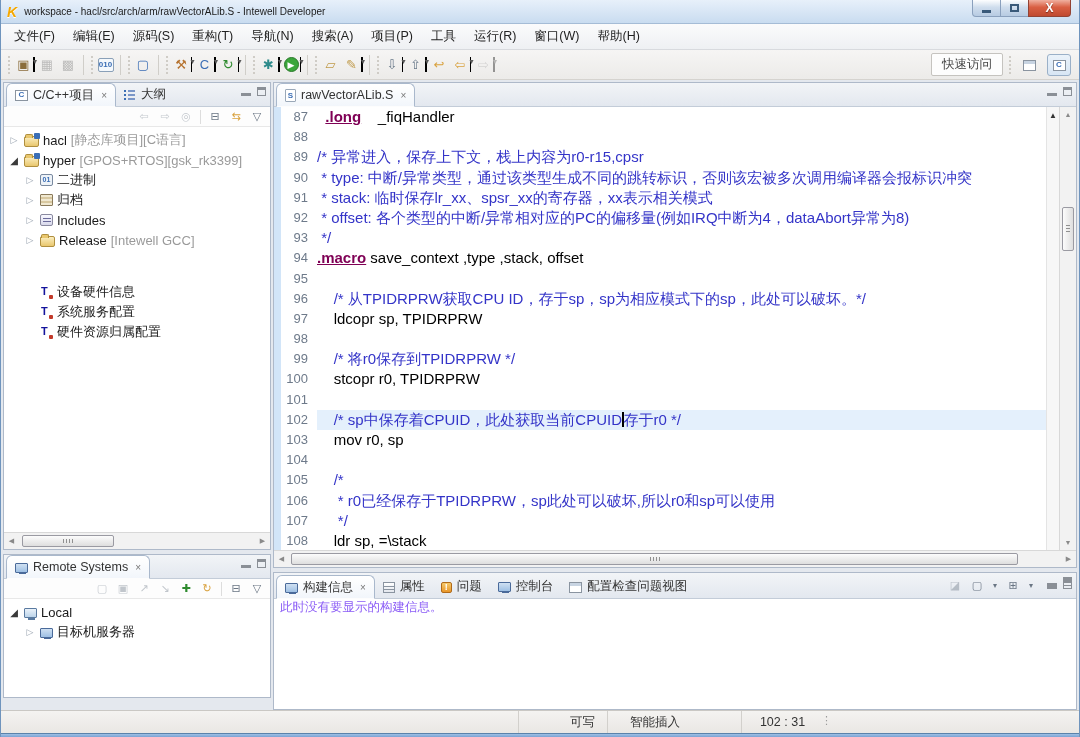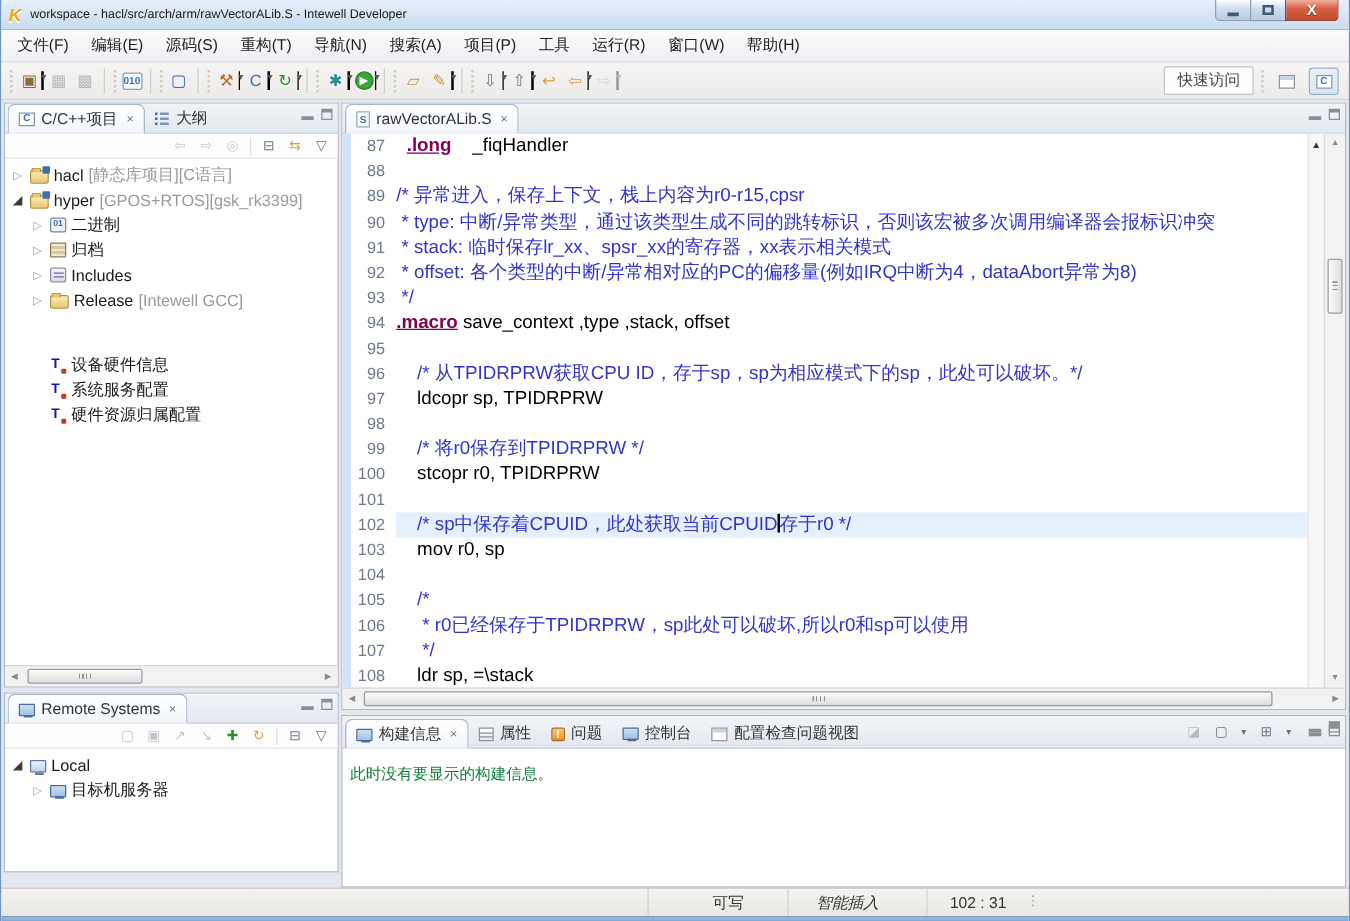--- a/index.html
+++ b/index.html
@@ -110,21 +110,21 @@
   .sarrow{position:absolute;left:0;right:0;height:15px;display:flex;align-items:center;justify-content:center;font-size:8px;color:#8a8a8a;}
   .sarrow.up{top:0;} .sarrow.down{bottom:0;}
   .vthumb{position:absolute;left:2px;right:2px;top:100px;height:44px;background:linear-gradient(90deg,#fcfcfc,#dedede);border:1px solid #9a9aa2;border-radius:2px;}
   .vthumb::after{content:"";position:absolute;left:3px;right:3px;top:50%;margin-top:-4px;height:8px;background:repeating-linear-gradient(#909090 0 1px,transparent 1px 3px);}
   .hscroll{position:absolute;left:0;right:0;bottom:0;height:17px;background:#f2f2f2;border-top:1px solid #d8d8d8;}
   .harrow{position:absolute;top:0;bottom:0;width:15px;display:flex;align-items:center;justify-content:center;font-size:8px;color:#8a8a8a;}
   .harrow.left{left:0;} .harrow.right{right:0;}
   .hthumb{position:absolute;top:2px;bottom:2px;background:linear-gradient(#fcfcfc,#dedede);border:1px solid #9a9aa2;border-radius:2px;}
   .hthumb::after{content:"";position:absolute;top:3px;bottom:3px;left:50%;margin-left:-5px;width:10px;background:repeating-linear-gradient(90deg,#909090 0 1px,transparent 1px 3px);}
   
-  .bp-msg{font-size:12.5px;color:#15803d;padding:12px 6px;}
+  .bp-msg{font-size:12.5px;color:#8b5cf6;padding:0 6px;}
   .bp-tools{position:absolute;right:40px;top:4px;display:flex;align-items:center;gap:4px;}
   .bottom-panel .tabbar{height:26px;}
   
   .statusbar{position:absolute;left:0;right:0;bottom:4px;height:23px;background:linear-gradient(#f4f3f1,#e9e7e4);border-top:1px solid #cac8c4;font-size:12.5px;color:#333;}
   .scell{position:absolute;top:0;bottom:0;display:flex;align-items:center;justify-content:center;border-left:1px solid #d2d0cc;}
   .sdots{position:absolute;left:820px;top:3px;color:#9a9a9a;font-size:11px;}
   .bottom-edge{position:absolute;left:0;right:0;bottom:0;height:4px;background:linear-gradient(#9fc0e4,#7aa3d4);border-top:1px solid #5a82ab;}
 </style>
 </head>
 <body>
@@ -441,18 +441,18 @@
         <span class="chr-max"></span>
       </div>
       <div class="bp-msg">此时没有要显示的构建信息。</div>
     </div>
 
   </div>
 
   <div class="statusbar">
     <span class="sdots">⋮</span>
   <span class="scell" style="left: 517px; width: 128px;">可写</span>
-      <span class="scell" style="left: 629px; width: 95px; font-style: italic;">智能插入</span>
+      <span class="scell" style="left: 606px; width: 95px;">智能插入</span>
       <span class="scell" style="left: 740px; width: 82px;">102 : 31</span>
     </div>
   <div class="bottom-edge"></div>
 
 </div>
 
 </body></html>

